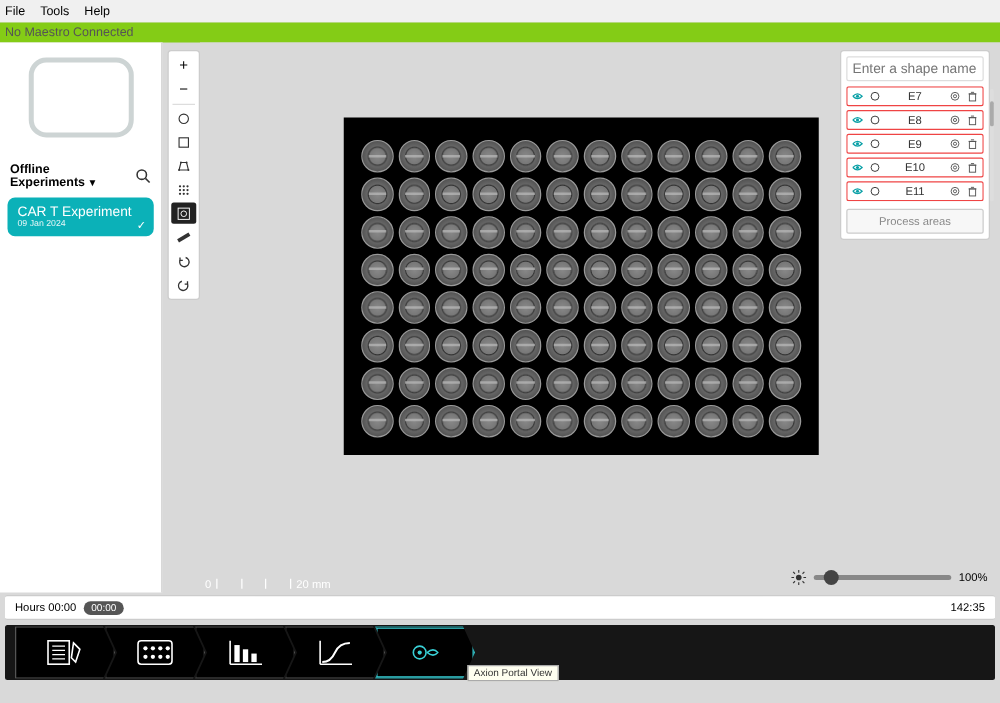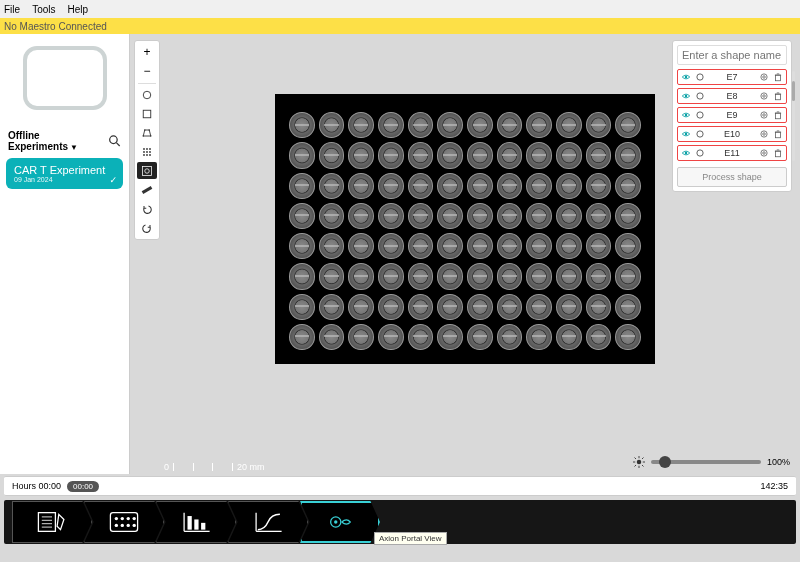--- a/index.html
+++ b/index.html
@@ -1,21 +1,21 @@
 <!DOCTYPE html>
 <html><head>
 <meta charset="utf-8">
 <style>
 * { box-sizing: border-box; margin: 0; padding: 0; font-family: Arial, sans-serif; }
 body { width: 800px; height: 562px; background: #d9d9d9; overflow: hidden; font-size: 11px; }
 
 .menubar { height: 18px; background: #f0f0f0; display: flex; align-items: center; padding: 0 4px; gap: 12px; font-size: 10px; }
 .menubar span { cursor: pointer; }
 
-.statusbar { height: 16px; background: #fde047; padding: 0 4px; font-size: 10px; color: #555; display: flex; align-items: center; }
+.statusbar { height: 16px; background: #84cc16; padding: 0 4px; font-size: 10px; color: #555; display: flex; align-items: center; }
 
 .main { display: flex; height: 440px; }
 
 .sidebar { width: 130px; background: #fff; border-right: 1px solid #ccc; padding: 6px; display: flex; flex-direction: column; }
 .plate-thumb { width: 84px; height: 64px; border: 4px solid #cdd4d4; border-radius: 14px; margin: 6px auto 20px; background: #fff; }
 .offline-row { display: flex; justify-content: space-between; align-items: center; font-size: 10px; font-weight: bold; margin-bottom: 6px; padding: 0 2px;}
 .offline-row .chev { font-size: 8px; margin-left: 2px;}
 .search-ic { width: 14px; height: 14px; }
 .exp-chip { background: #0bb1b8; color: #fff; border-radius: 6px; padding: 6px 8px; font-size: 11px; position: relative; }
 .exp-chip .date { font-size: 7px; opacity: .9; }
@@ -353,21 +353,21 @@
             </svg>
             <svg viewBox="0 0 16 16">
               <rect x="4" y="5" width="8" height="9" fill="none" stroke="#555" stroke-width="1.2"></rect>
               <line x1="3" y1="5" x2="13" y2="5" stroke="#555" stroke-width="1.2"></line>
               <line x1="6" y1="3" x2="10" y2="3" stroke="#555" stroke-width="1.2"></line>
             </svg>
           </div>
         </div>
       <div class="scrollhint"></div>
       <div class="scrollthumb"></div>
-      <div class="process-btn">Process shape</div>
+      <div class="process-btn">Process areas</div>
     </div>
 
     <div class="brightness">
       <svg class="sun" viewBox="0 0 16 16">
           <circle cx="8" cy="8" r="3" fill="#333"></circle>
           <g stroke="#333" stroke-width="1.2">
             <line x1="8" y1="0" x2="8" y2="3"></line>
             <line x1="8" y1="13" x2="8" y2="16"></line>
             <line x1="0" y1="8" x2="3" y2="8"></line>
             <line x1="13" y1="8" x2="16" y2="8"></line>

